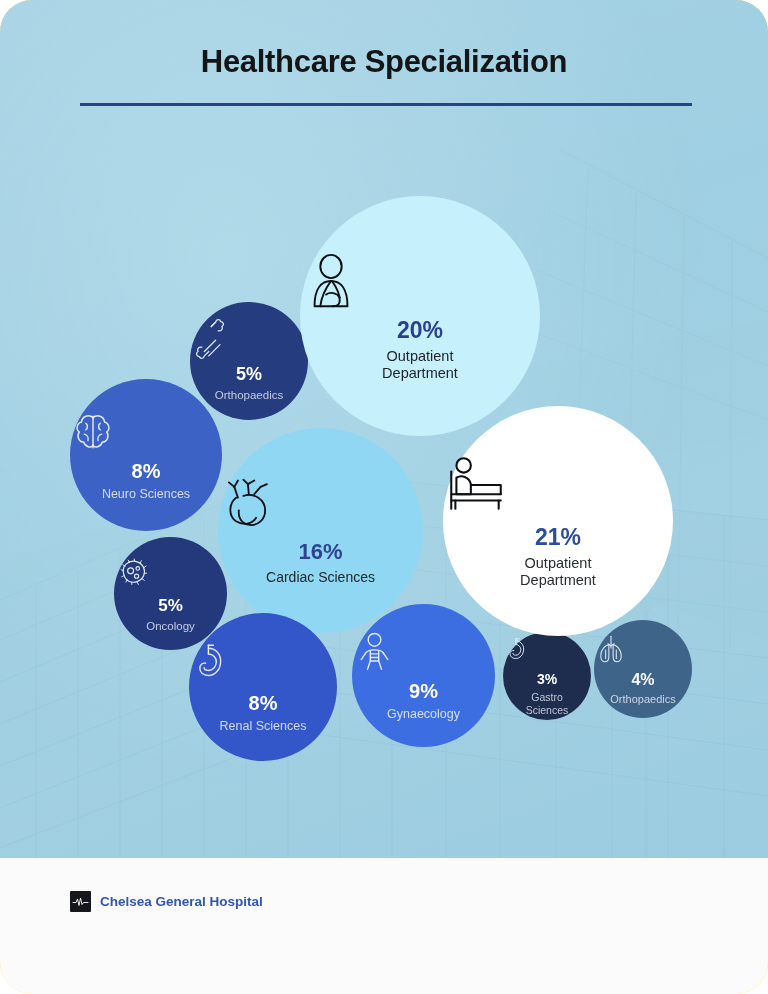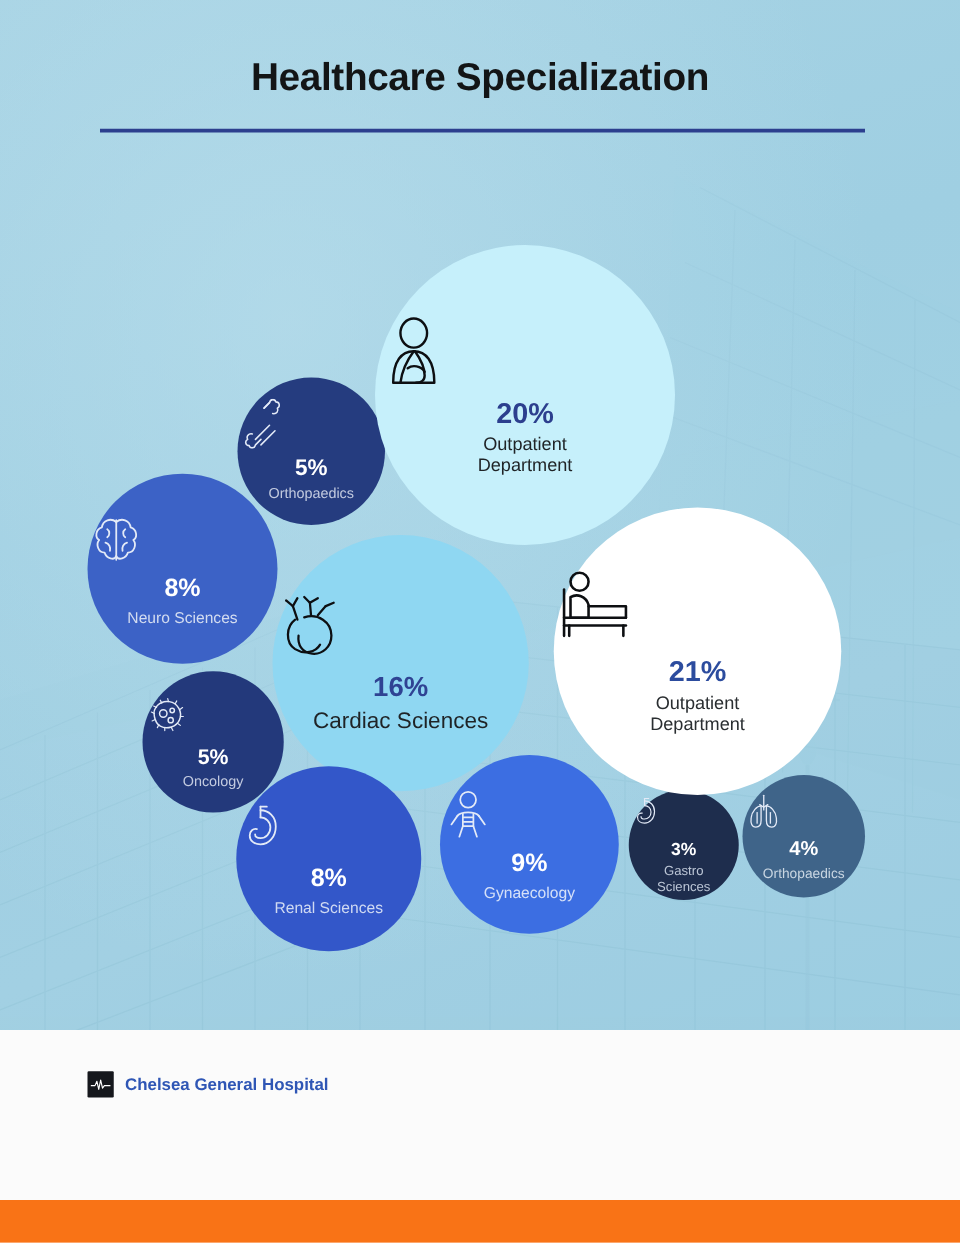--- a/index.html
+++ b/index.html
@@ -6,21 +6,22 @@
   body{
     width:768px;height:994px;
     font-family:"Liberation Sans", sans-serif;
     background:#ffffff;
     overflow:hidden;
   }
   #poster{
     position:relative;
     width:768px;height:994px;
     overflow:hidden;
-    background:#f97316;
+    background:#fde047;
+    border-radius:32px;
   }
   
   .bg{
     position:absolute;left:0;top:0;width:768px;height:858px;
     background:
       linear-gradient(160deg,#a7d3e4 0%,#9fcfe2 38%,#a3d1e3 70%,#9ccde1 100%);
     overflow:hidden;
   }
   .bg-glass{
     position:absolute;left:0;top:0;width:768px;height:858px;
@@ -47,21 +48,21 @@
     display:flex;flex-direction:column;
     justify-content:center;
     text-align:center;line-height:1.16;
     box-sizing:border-box;
   }
   .bubble .ico{display:block;margin-bottom:2px;}
   .pct{font-weight:bold;}
   .lbl{font-weight:normal;}
   
   .footer{
-    position:absolute;left:0;top:824px;width:768px;height:136px;
+    position:absolute;left:0;top:858px;width:768px;height:136px;
     background:#fbfbfb;
   }
   .brand{
     position:absolute;left:70px;top:33px;
     display:flex;align-items:center;gap:9px;
   }
   .logo-box{
     width:21px;height:21px;background:#15171c;
     display:flex;align-items:center;justify-content:center;border-radius:1px;
   }
@@ -248,21 +249,21 @@
             <path d="M18 12 L12 7" fill="none" stroke="#0d0f12" stroke-width="2" stroke-linecap="round" stroke-linejoin="round"></path>
             <path d="M18 12 L22 5" fill="none" stroke="#0d0f12" stroke-width="2" stroke-linecap="round" stroke-linejoin="round"></path>
        <path d="M34 20 L33 9" fill="none" stroke="#0d0f12" stroke-width="2" stroke-linecap="round" stroke-linejoin="round"></path>
             <path d="M33 9 L28 4" fill="none" stroke="#0d0f12" stroke-width="2" stroke-linecap="round" stroke-linejoin="round"></path>
             <path d="M33 9 L40 5" fill="none" stroke="#0d0f12" stroke-width="2" stroke-linecap="round" stroke-linejoin="round"></path>
        <path d="M40 20 L47 12" fill="none" stroke="#0d0f12" stroke-width="2" stroke-linecap="round" stroke-linejoin="round"></path>
             <path d="M47 12 L54 9" fill="none" stroke="#0d0f12" stroke-width="2" stroke-linecap="round" stroke-linejoin="round"></path>
           </svg>
         </span>
         <div class="pct" style="color: rgb(47, 67, 147); font-size: 22px; margin-top: 3px;">16%</div>
-        <div class="lbl" style="color: rgb(31, 35, 38); font-size: 18px; margin-top: 4px;">Cardiac Sciences</div>
+        <div class="lbl" style="color: rgb(31, 35, 38); font-size: 14px; margin-top: 4px;">Cardiac Sciences</div>
       </div>
       <div class="bubble" style="left: 189px; top: 613px; width: 148px; height: 148px; background: rgb(51, 87, 201); z-index: 5;">
         <span>
           <svg class="ico" width="46" height="46" viewBox="0 0 64 64" aria-hidden="true">
             <path d="M27 6 L27 18" fill="none" stroke="#e3eaf7" stroke-width="2" stroke-linecap="round" stroke-linejoin="round"></path>
        <path d="M27 10 C36 10 44 17 44 28 C44 40 36 48 27 48 C20 48 15 44 15 38 C15 33 19 30 23 31" fill="none" stroke="#e3eaf7" stroke-width="2" stroke-linecap="round" stroke-linejoin="round"></path>
        <path d="M27 18 C33 18 38 23 38 29 C38 36 33 41 27 41 C23 41 21 39 21 37" fill="none" stroke="#e3eaf7" stroke-width="2" stroke-linecap="round" stroke-linejoin="round"></path>
        <path d="M27 6 L34 6" fill="none" stroke="#e3eaf7" stroke-width="2" stroke-linecap="round" stroke-linejoin="round"></path>
           </svg>
         </span>

